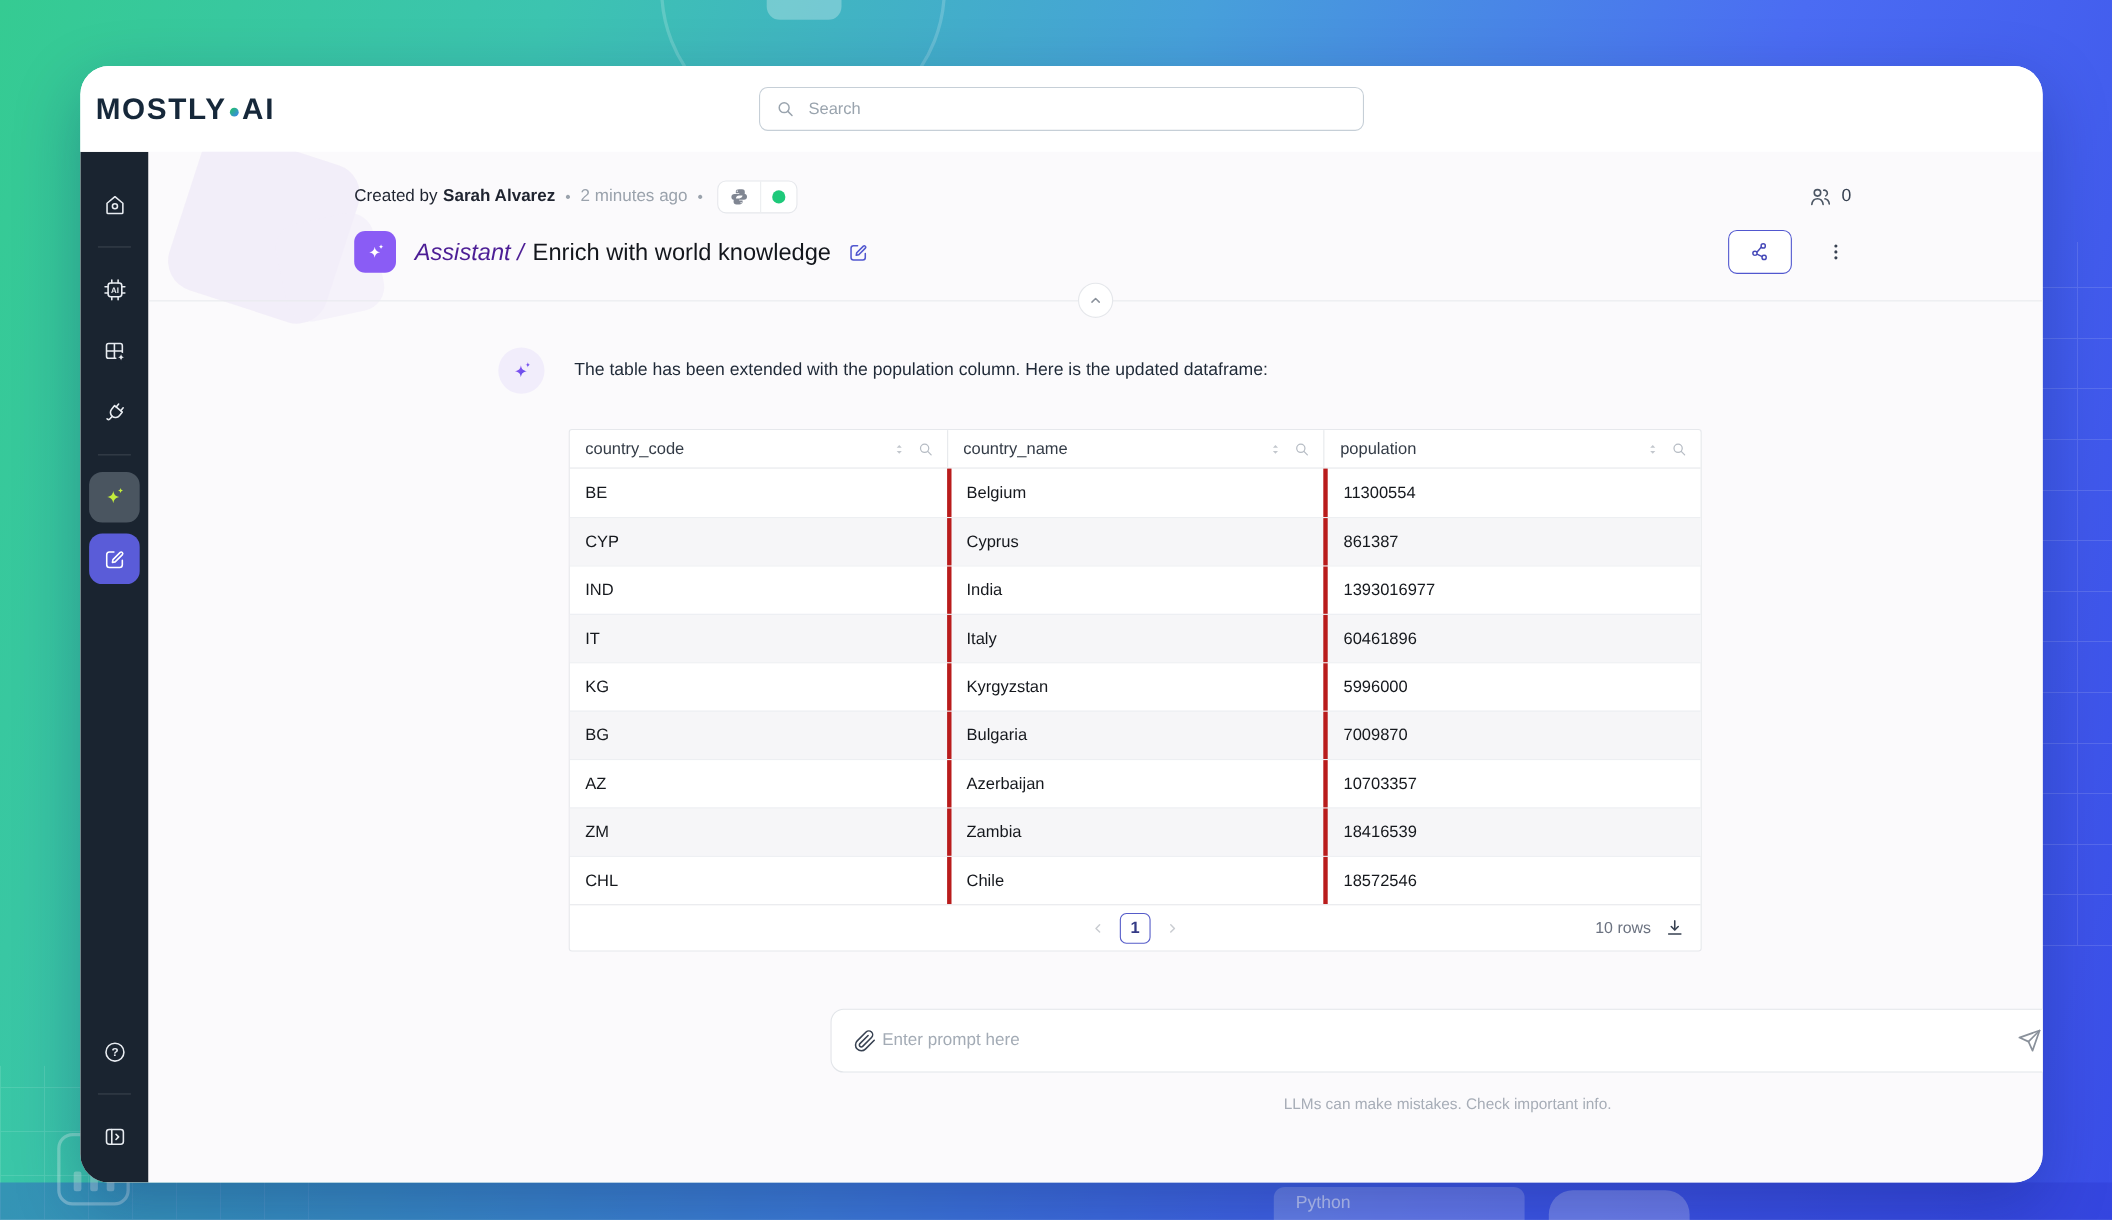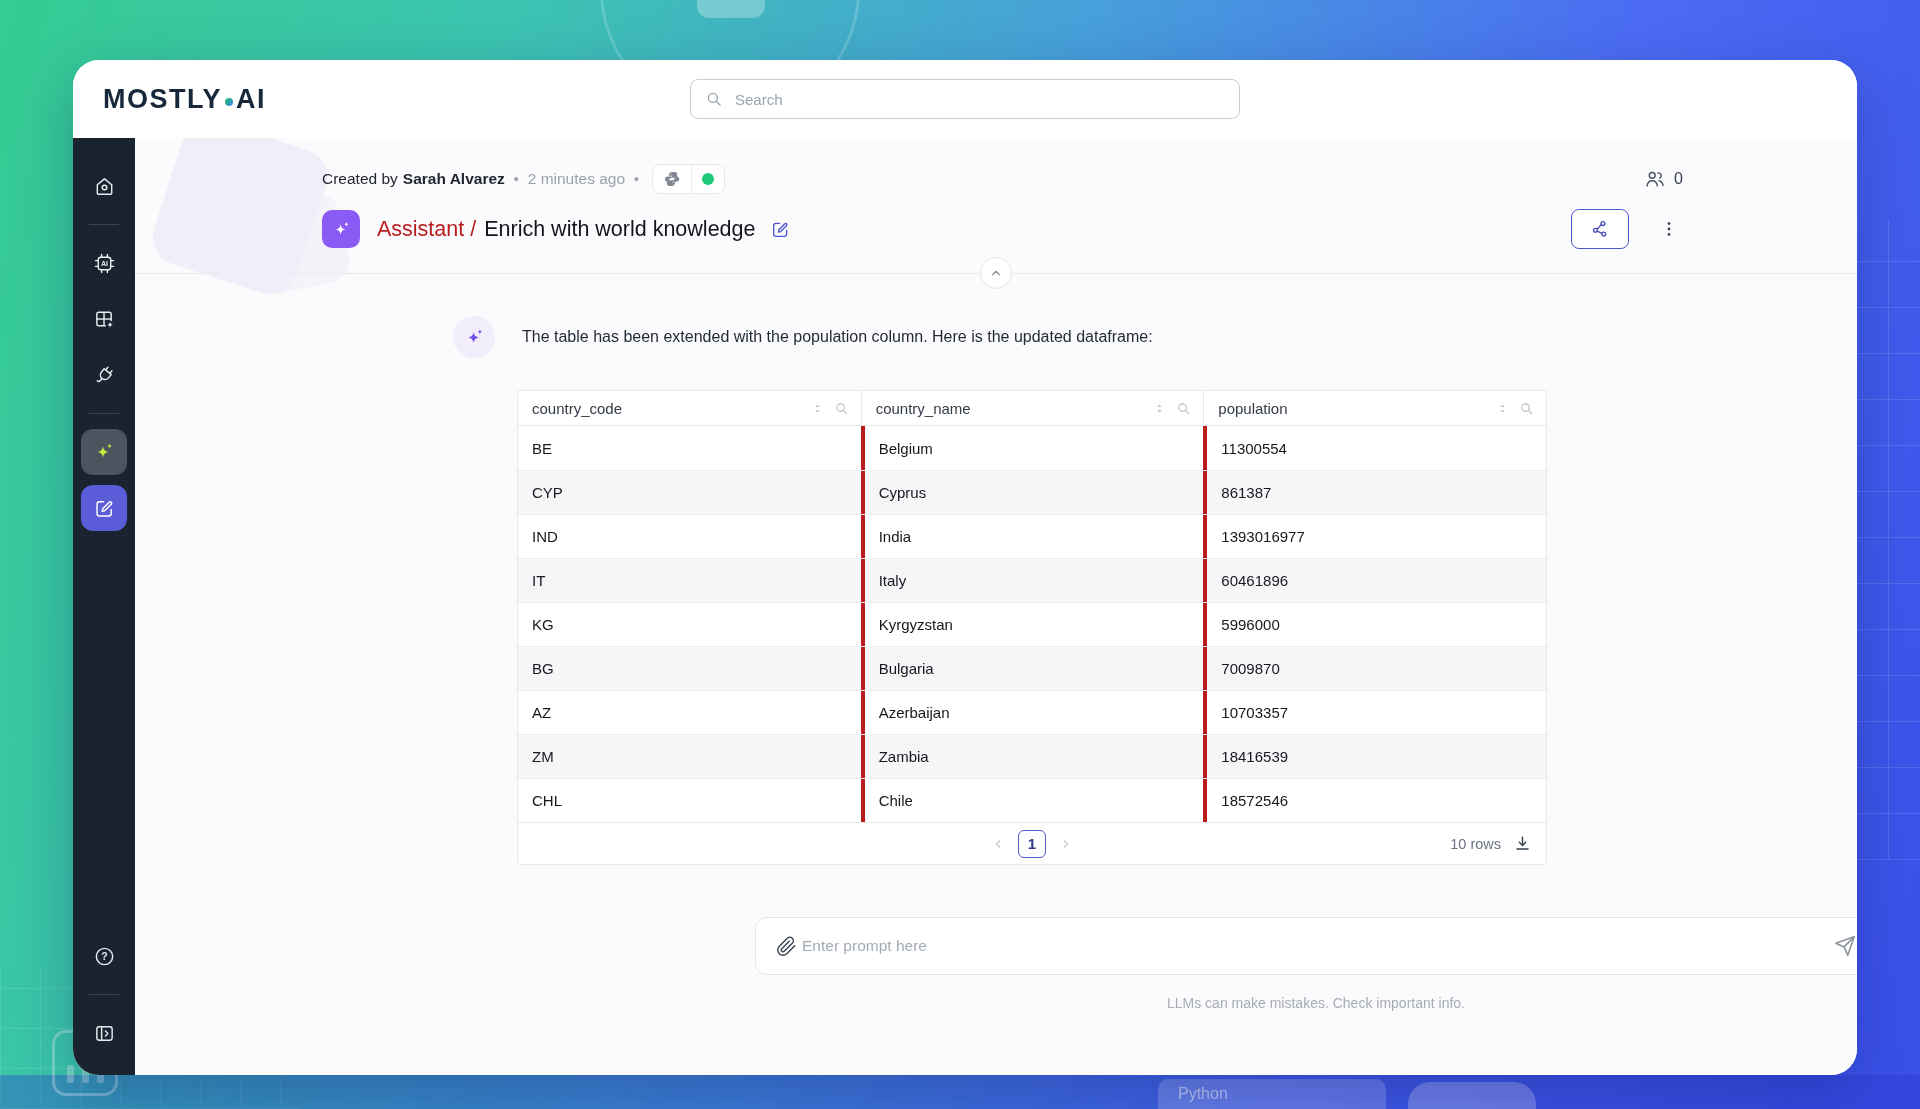--- a/index.html
+++ b/index.html
@@ -37,21 +37,21 @@
   .bg-chart-icon i:nth-child(2){ left:27px; height:30px; }
   .bg-chart-icon i:nth-child(3){ left:42px; height:24px; }
 
   
   .card { position:absolute; left:73px; top:60px; width:1784px; height:1015px;
     background:#fff; border-radius:26px; overflow:hidden;
     box-shadow:0 20px 60px rgba(8,20,90,.28); display:flex; flex-direction:column; }
 
   
   .topbar { height:78px; flex:0 0 78px; display:flex; align-items:center;
-    padding:0 30px; position:relative; background:#fff; }
+    padding:0 14px; position:relative; background:#fff; }
   .logo { display:flex; align-items:center; font-size:27px; font-weight:800;
     color:#16283a; letter-spacing:1.5px; }
   .logo .dot { width:8px; height:8px; border-radius:50%; margin:6px 3px 0 3px;
     background:linear-gradient(135deg,#22c55e,#3b82f6); }
   .search { position:absolute; left:50%; top:50%; transform:translate(-50%,-50%);
     width:550px; height:40px; border:1px solid #c6cfd7; border-radius:8px;
     display:flex; align-items:center; padding:0 14px; background:#fff; }
   .search input { border:none; outline:none; flex:1; font-size:15px; color:#374151;
     margin-left:12px; font-family:"Liberation Sans", sans-serif; }
   .search input::placeholder { color:#9aa4ae; }
@@ -90,21 +90,21 @@
   .runtime-badge { display:flex; align-items:center; height:30px; border:1px solid #e6e8ec;
     border-radius:8px; background:#fff; margin-left:4px; cursor:pointer; }
   .runtime-badge .half { padding:0 10px; display:flex; align-items:center; height:100%; }
   .runtime-badge .half + .half { border-left:1px solid #eceef0; }
   .green-dot { width:12px; height:12px; border-radius:50%; background:#1ec97a; }
   .collab { margin-left:auto; display:flex; align-items:center; gap:8px; font-size:16px;
     color:#374151; }
   .title-row { display:flex; align-items:center; margin-top:15px; }
   .assistant-chip { width:38px; height:38px; border-radius:10px; background:#8a5cf5;
     display:flex; align-items:center; justify-content:center; }
-  .breadcrumb { font-size:21.5px; color:#b91c1c; margin-left:17px; }
+  .breadcrumb { font-size:21.5px; color:#4c1d95; margin-left:17px;font-style:italic; }
   .page-title { font-size:21.5px; color:#13161c; font-weight:500; margin-left:8px; }
   .edit-title-btn { margin-left:15px; display:flex; cursor:pointer; }
   .title-actions { margin-left:auto; display:flex; align-items:center; gap:26px; }
   .share-btn { width:58px; height:40px; border:1.5px solid #5157cf; border-radius:8px;
     background:#fff; display:flex; align-items:center; justify-content:center; cursor:pointer; }
   .kebab-btn { display:flex; cursor:pointer; padding:4px; }
 
   .collapse-divider { position:relative; margin-top:24px; height:1px; background:#e8eaee; z-index:1; }
   .collapse-circle { position:absolute; left:50%; top:-16px; transform:translateX(-50%);
     width:32px; height:32px; background:#fff; border:1px solid #e5e7eb; border-radius:50%;

